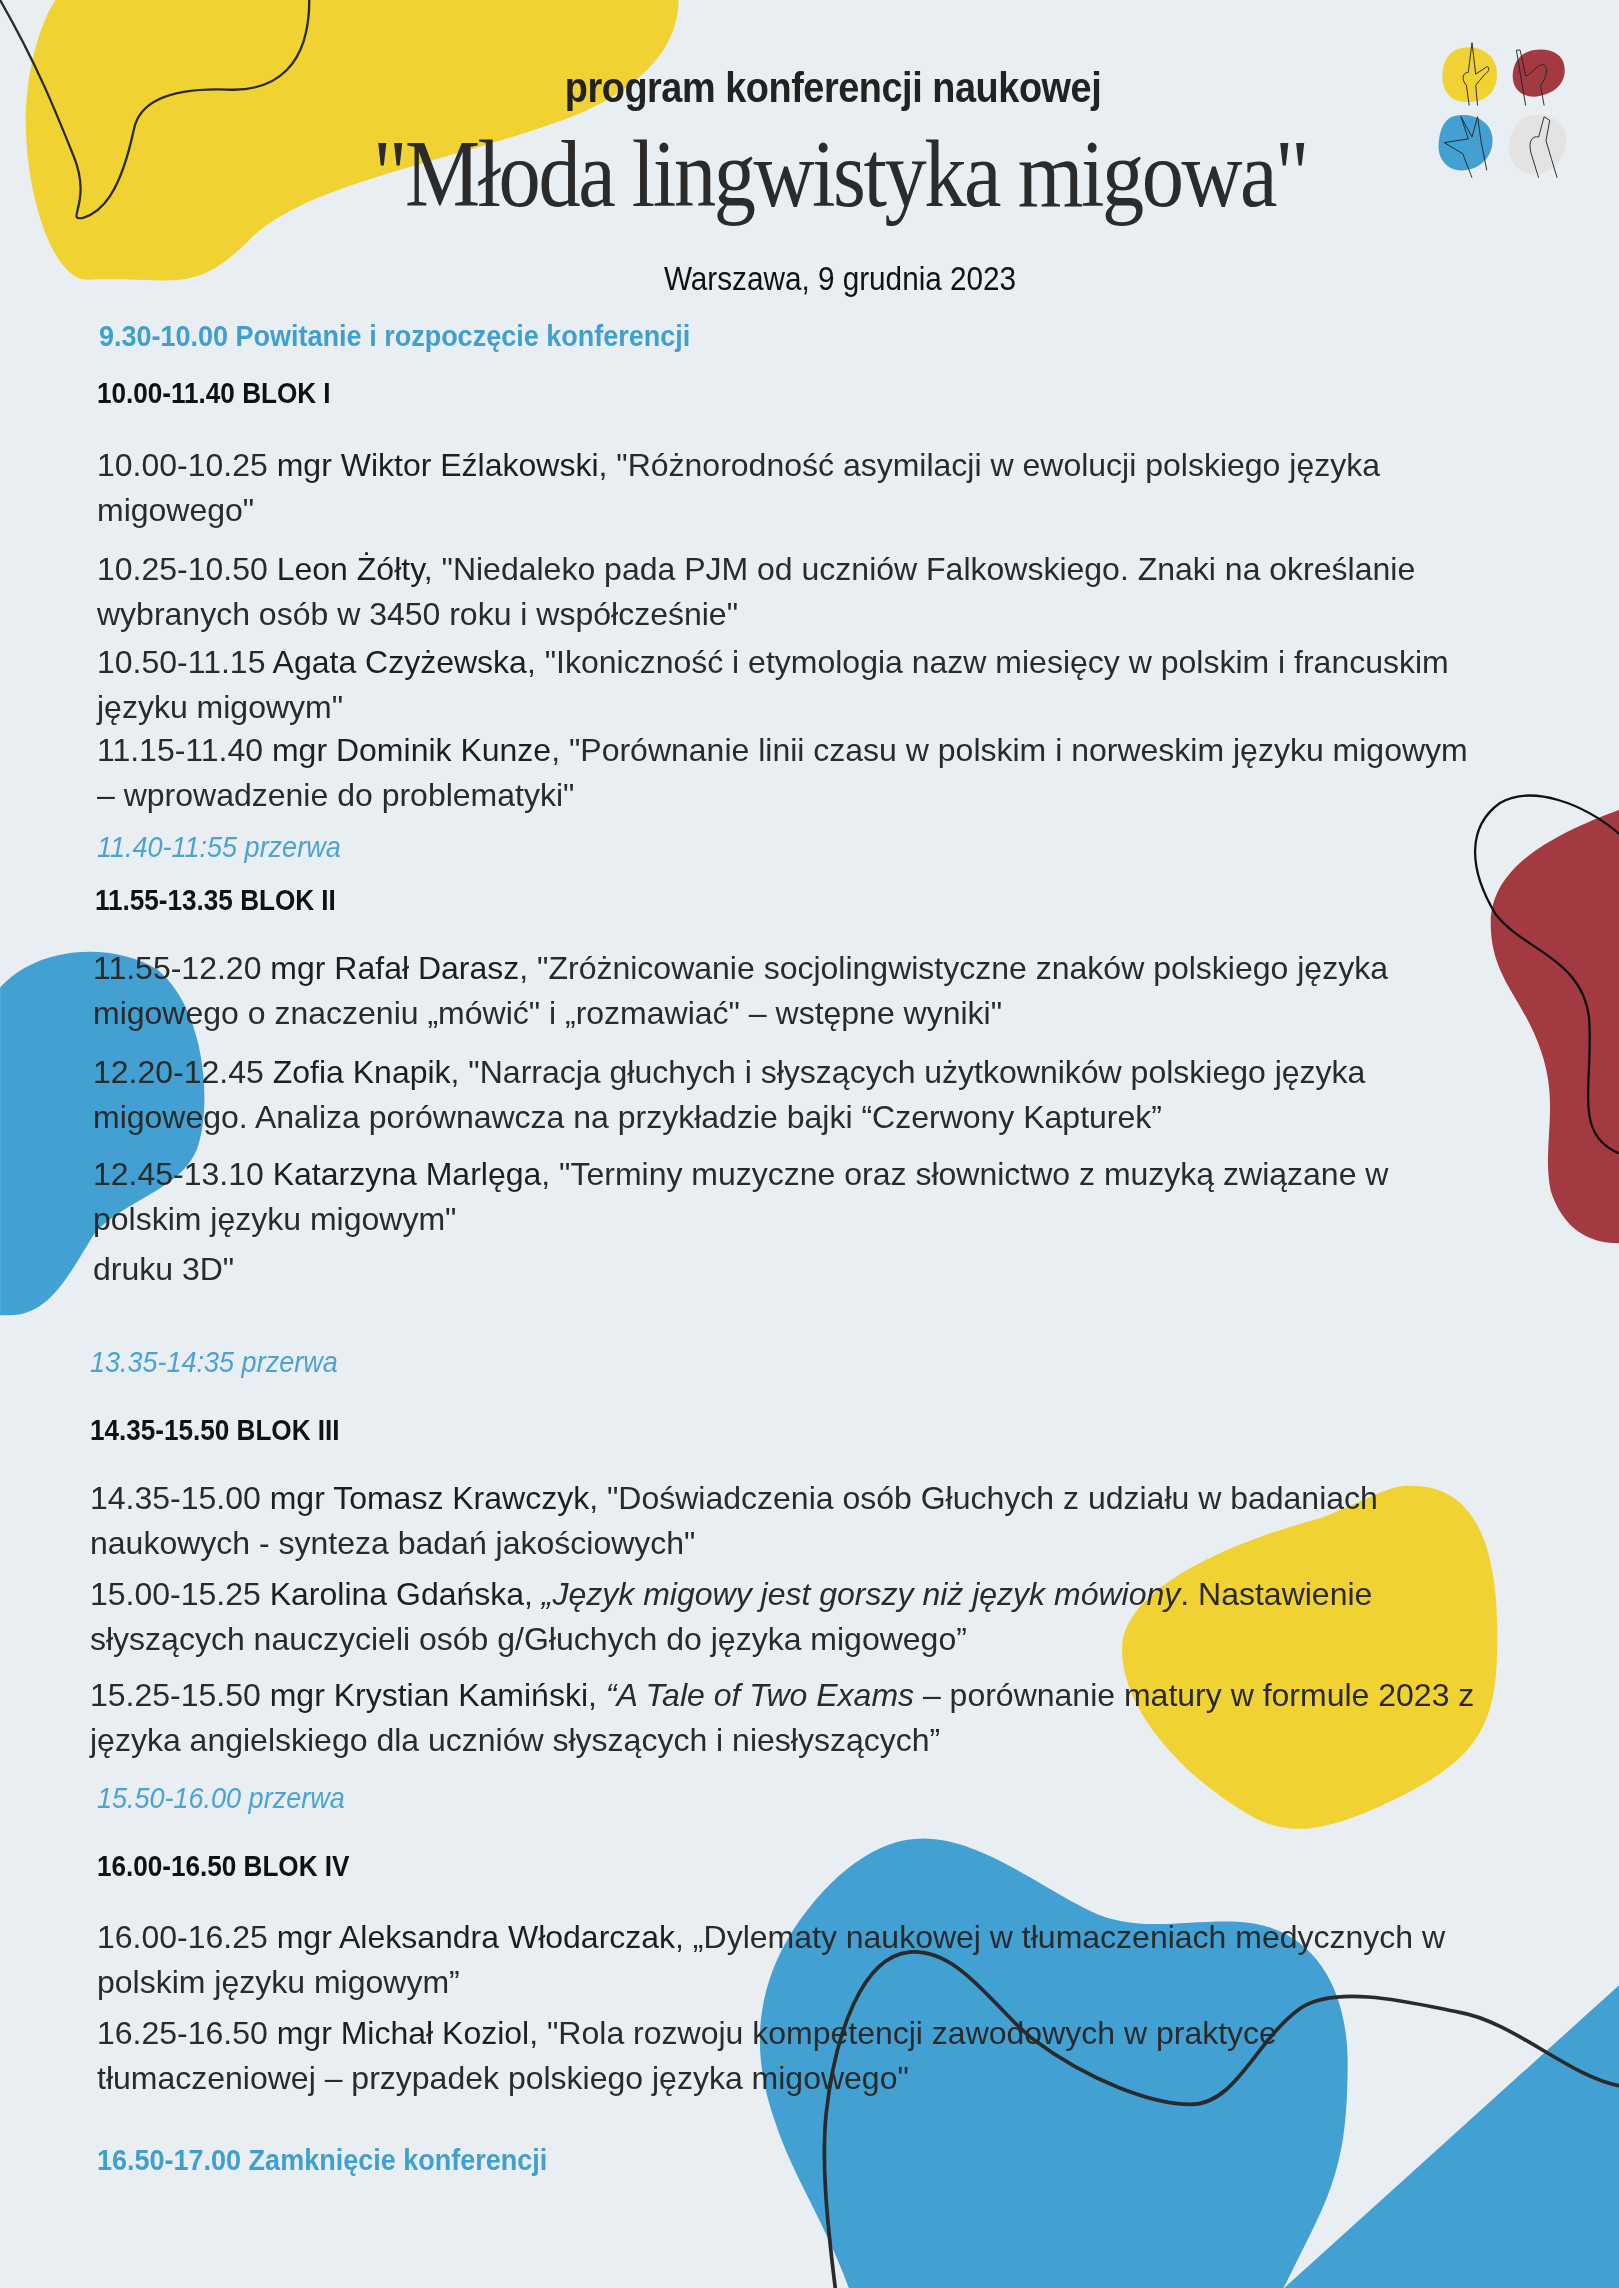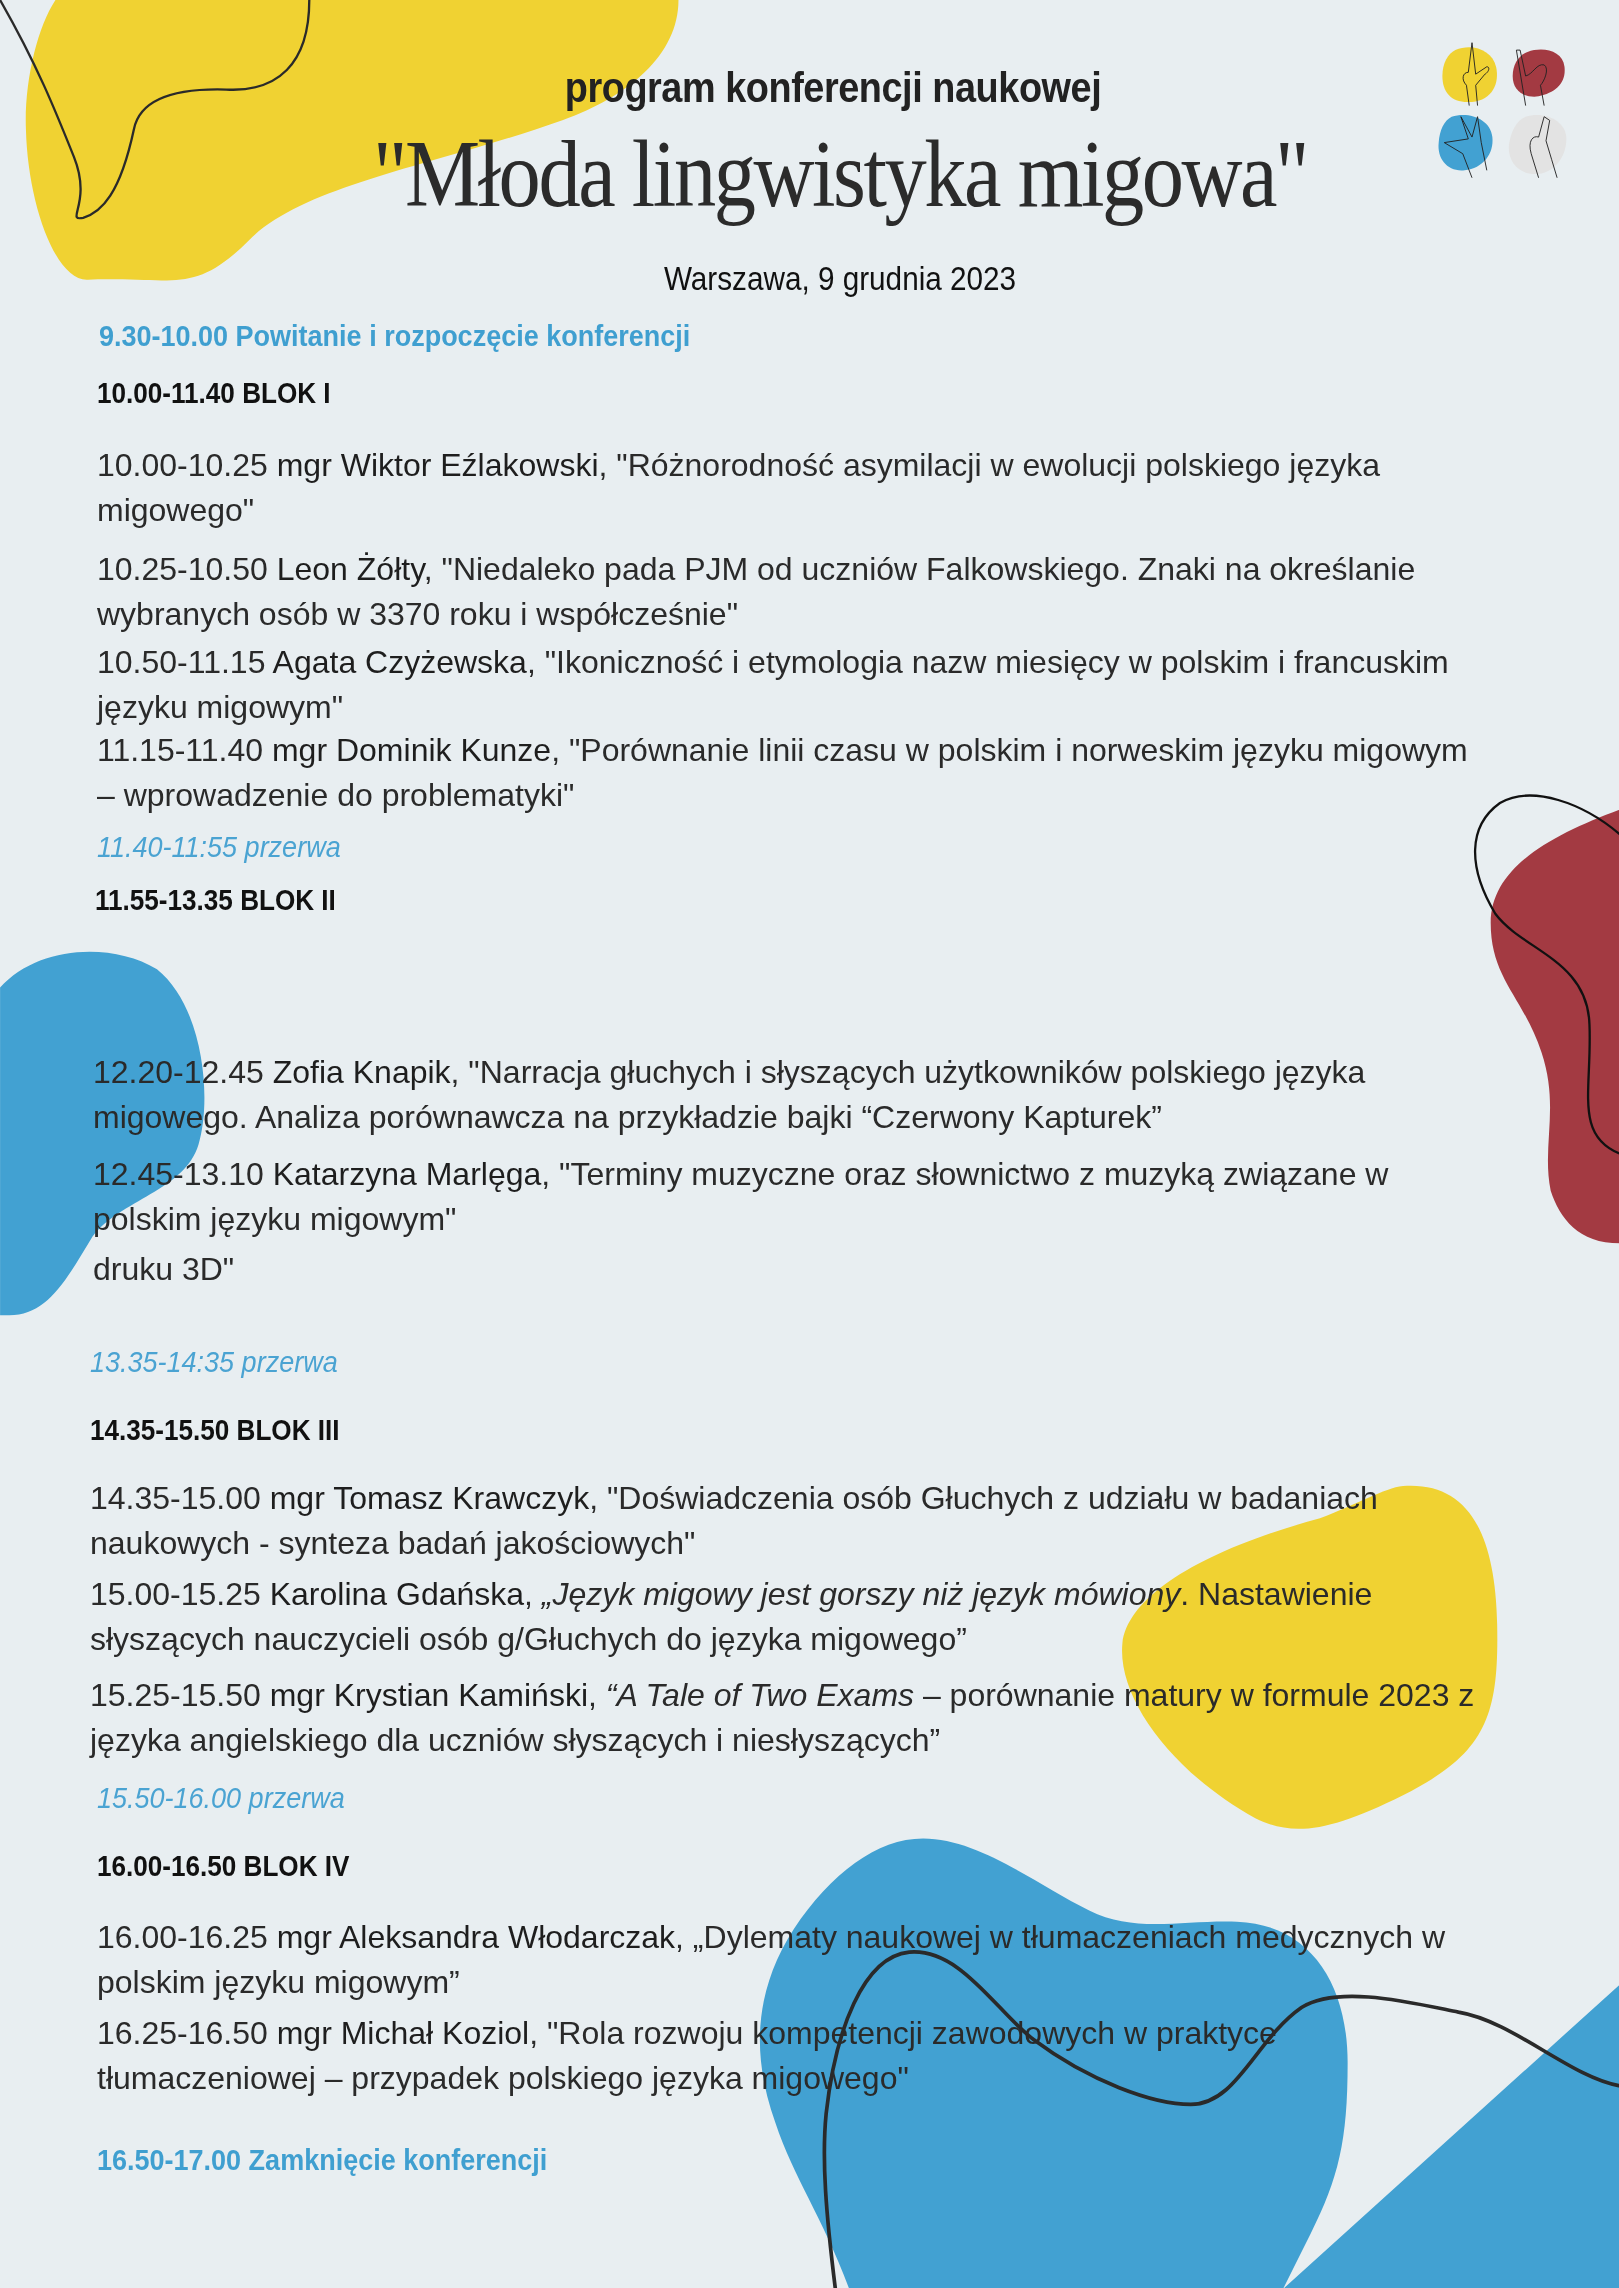--- a/index.html
+++ b/index.html
@@ -86,35 +86,39 @@
   <div class="row blue-strong cond" style="left:99px;top:319px;">9.30-10.00 Powitanie i rozpoczęcie konferencji</div>
 
   <div class="row block-head cond" style="left:97px;top:377px;">10.00-11.40 BLOK I</div>
 
   <div class="row talk" style="left:97px;top:429px;">
     <div><span class="t">10.00-10.25</span> <span class="who">mgr Wiktor Eźlakowski</span><span>, "Różnorodność asymilacji w ewolucji polskiego języka</span></div>
     <div>migowego"</div>
   </div>
   <div class="row talk" style="left:97px;top:533px;">
     <div><span class="t">10.25-10.50</span> <span class="who">Leon Żółty</span><span>, "Niedaleko pada PJM od uczniów Falkowskiego. Znaki na określanie</span></div>
-    <div>wybranych osób w 3370 roku i współcześnie"</div>
+    <div>wybranych osób w 3450 roku i współcześnie"</div>
   </div>
   <div class="row talk" style="left:97px;top:626px;">
     <div><span class="t">10.50-11.15</span> <span class="who">Agata Czyżewska</span><span>, "Ikoniczność i etymologia nazw miesięcy w polskim i francuskim</span></div>
     <div>języku migowym"</div>
   </div>
   <div class="row talk" style="left:97px;top:714px;">
     <div><span class="t">11.15-11.40</span> <span class="who">mgr Dominik Kunze</span><span>, "Porównanie linii czasu w polskim i norweskim języku migowym</span></div>
     <div>– wprowadzenie do problematyki"</div>
   </div>
 
   <div class="row break cond" style="left:97px;top:830px;">11.40-11:55 przerwa</div>
 
   <div class="row block-head cond" style="left:95px;top:884px;">11.55-13.35 BLOK II</div>
 
+  <div class="row talk" style="left:93px;top:932px;">
+    <div><span class="t">11.55-12.20</span> <span class="who">mgr Rafał Darasz</span><span>, "Zróżnicowanie socjolingwistyczne znaków polskiego języka</span></div>
+    <div>migowego o znaczeniu „mówić" i „rozmawiać" – wstępne wyniki"</div>
+  </div>
   <div class="row talk" style="left:93px;top:1036px;">
     <div><span class="t">12.20-12.45</span> <span class="who">Zofia Knapik</span><span>, "Narracja głuchych i słyszących użytkowników polskiego języka</span></div>
     <div>migowego. Analiza porównawcza na przykładzie bajki “Czerwony Kapturek”</div>
   </div>
   <div class="row talk" style="left:93px;top:1138px;">
     <div><span class="t">12.45-13.10</span> <span class="who">Katarzyna Marlęga</span><span>, "Terminy muzyczne oraz słownictwo z muzyką związane w</span></div>
     <div>polskim języku migowym"</div>
   </div>
   <div class="row talk" style="left:93px;top:1233px;">
     <div>druku 3D"</div>

